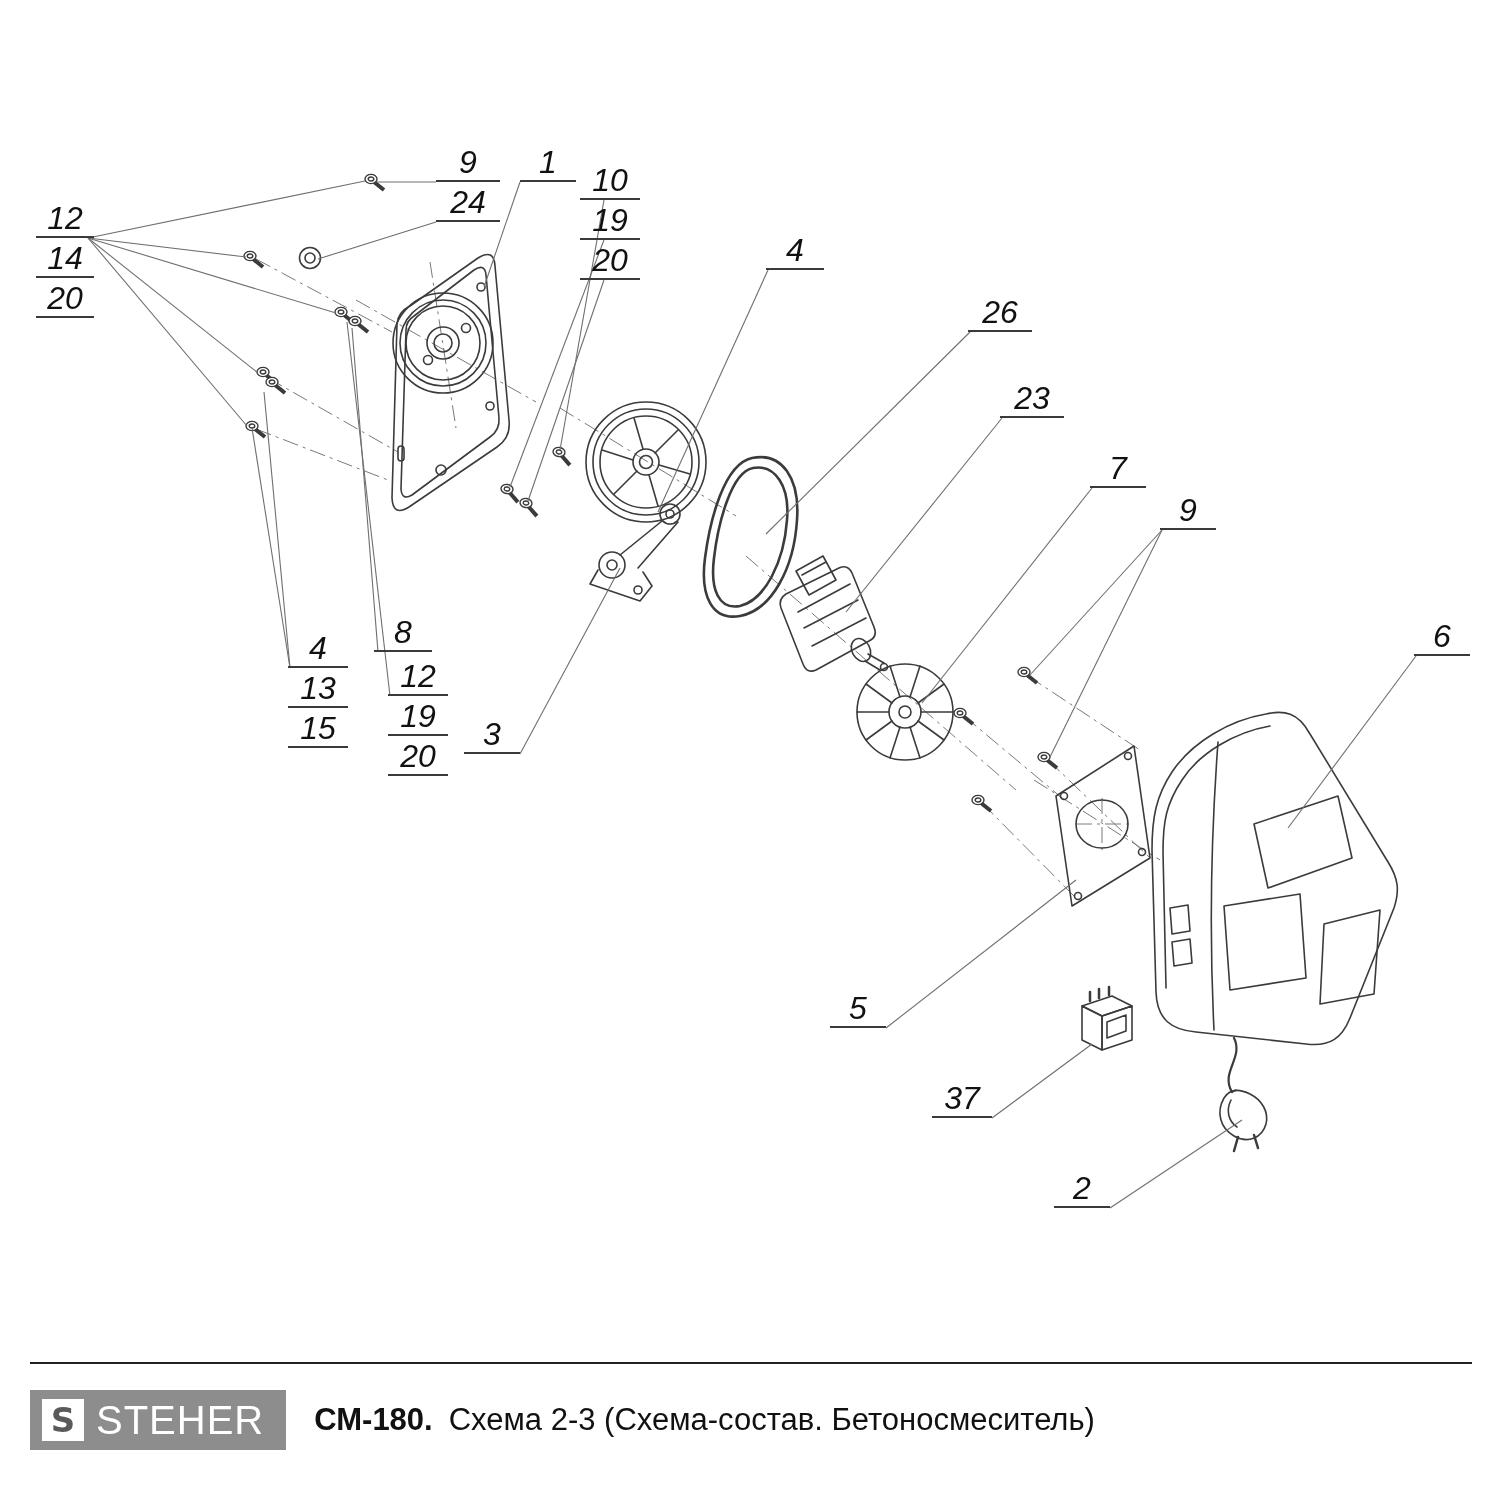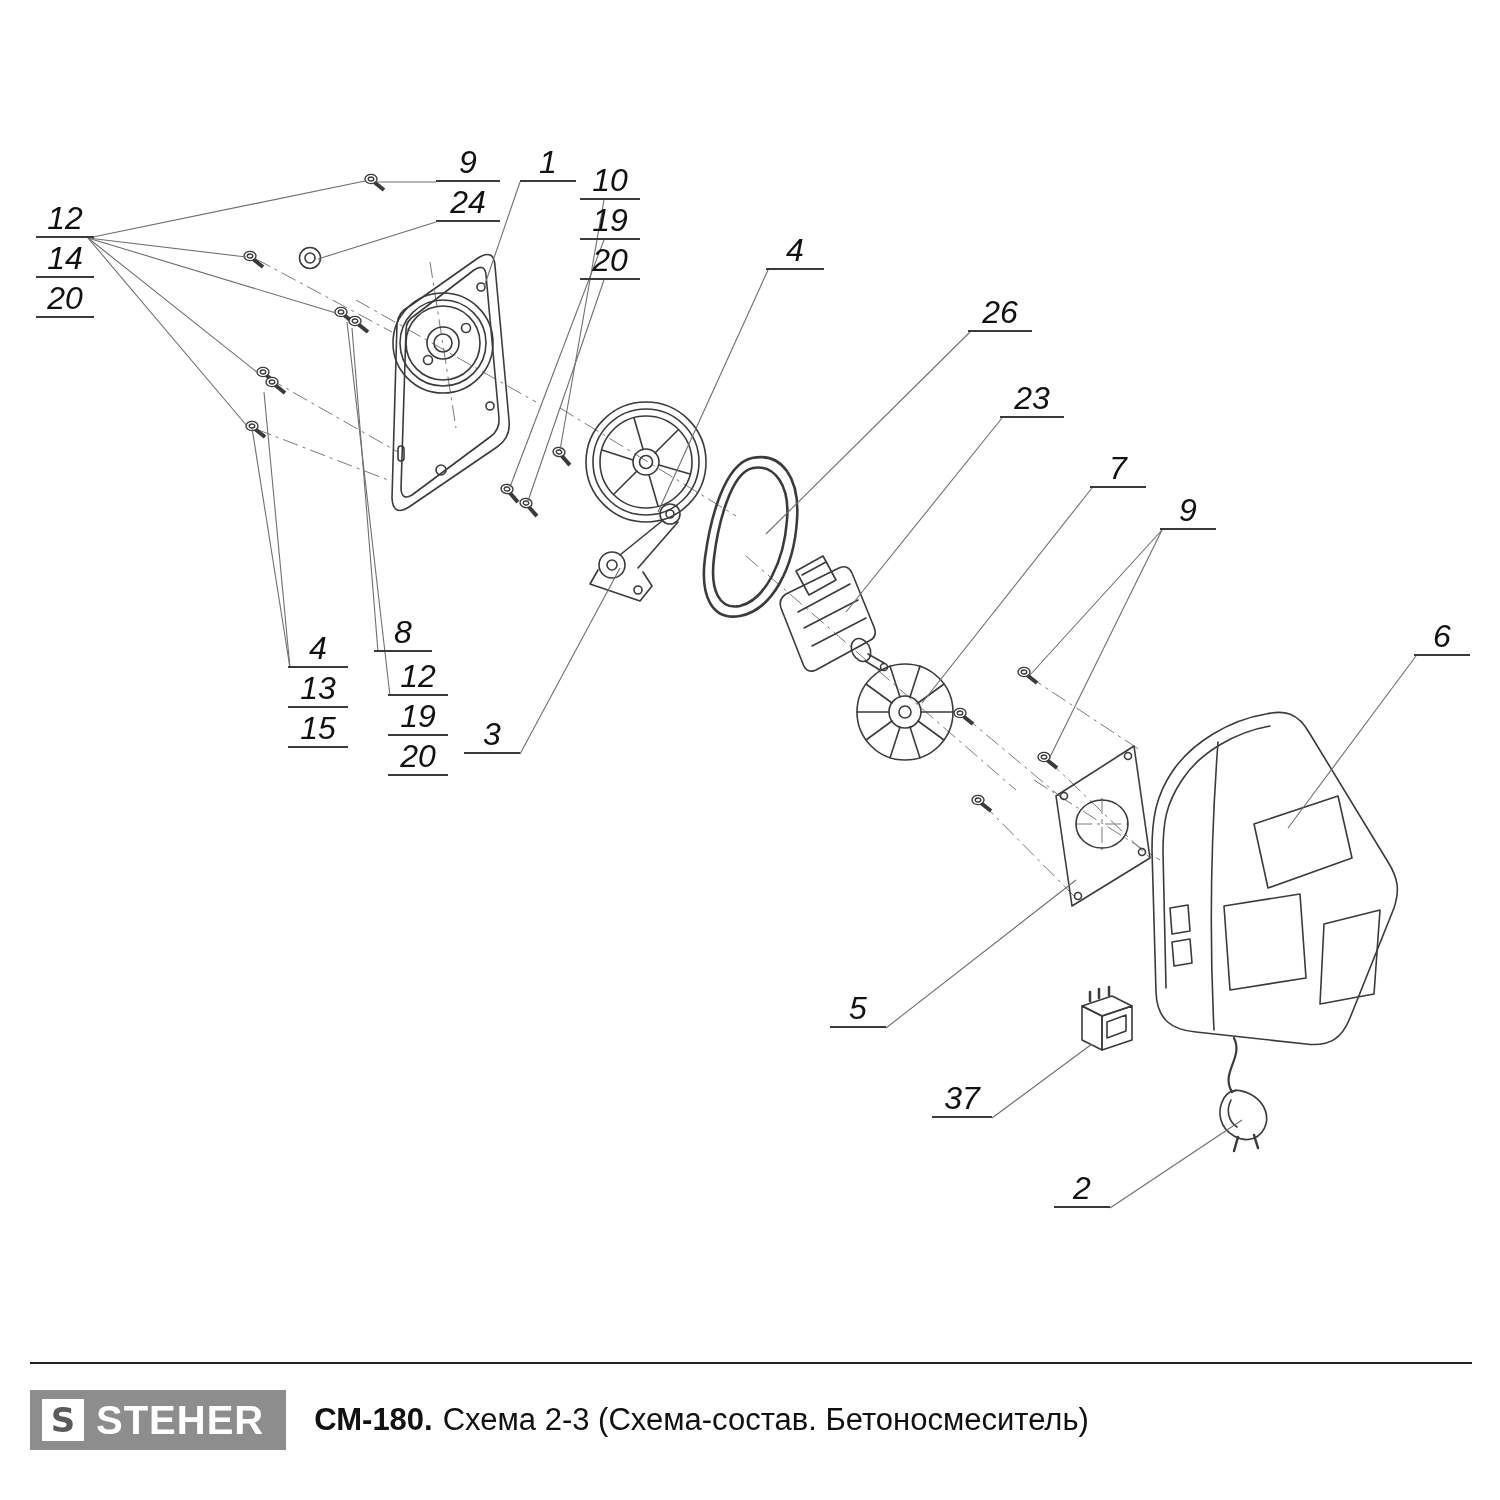--- a/index.html
+++ b/index.html
@@ -17,23 +17,23 @@
   .callout { position:absolute; text-align:center; font-style:italic; font-size:32px;
              color:#111; line-height:40px; }
   .callout .row { border-bottom:2px solid #3a3a3a; padding:0 4px; height:40px; }
 
   
   .footer-line { position:absolute; left:30px; right:28px; top:1362px; border-top:2px solid #222; }
   .footer { position:absolute; left:30px; top:1390px; display:flex; align-items:center; gap:28px; }
   .logo { background:#8d8d8d; display:flex; align-items:center; gap:12px; padding:8px 22px 8px 12px; height:60px; }
   .logo-mark { width:42px; height:42px; background:#fff; display:flex; align-items:center; justify-content:center;
                font-weight:bold; font-size:34px; color:#5a5a5a; font-family:"DejaVu Sans", sans-serif; }
-  .logo-text { color:#fff; font-weight:bold; font-size:40px; letter-spacing:1px; }
+  .logo-text { color:#fff; font-weight:normal; font-size:40px; letter-spacing:1px; }
   .caption { font-size:31px; color:#111; }
-  .caption .model { font-weight:bold; margin-right:10px; }
+  .caption .model { font-weight:bold; margin-right:16px; }
 </style>
 </head>
 <body>
 
 <svg id="diagram" width="1500" height="1360" viewBox="0 0 1500 1360">
   <defs>
     <g id="screw" stroke="#3b3b3b" fill="#fff" stroke-width="1.4">
       <line x1="3" y1="3" x2="13" y2="11" stroke-width="4"></line>
       <ellipse cx="0" cy="0" rx="6" ry="4.6"></ellipse>
       <ellipse cx="0" cy="0" rx="2.8" ry="2"></ellipse>

